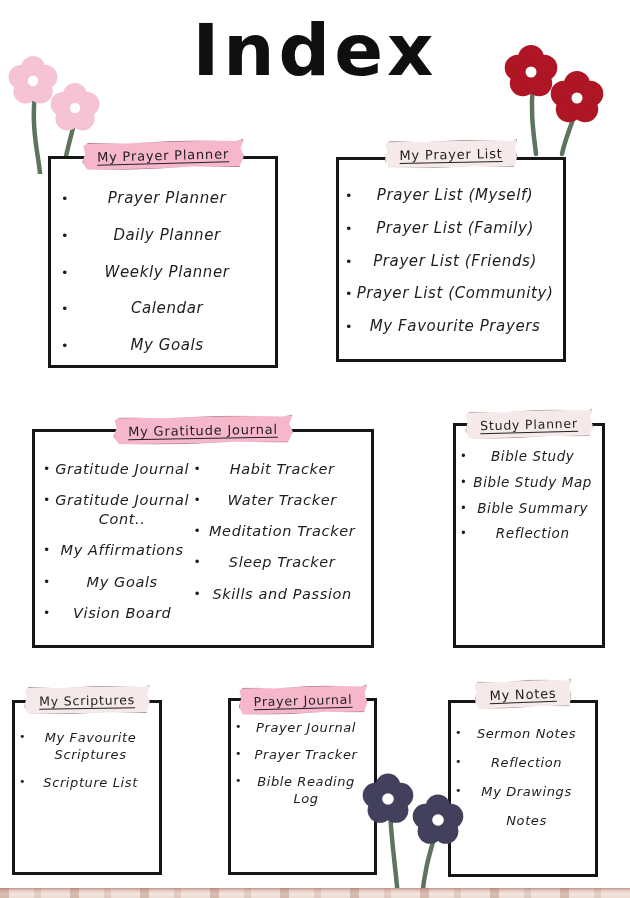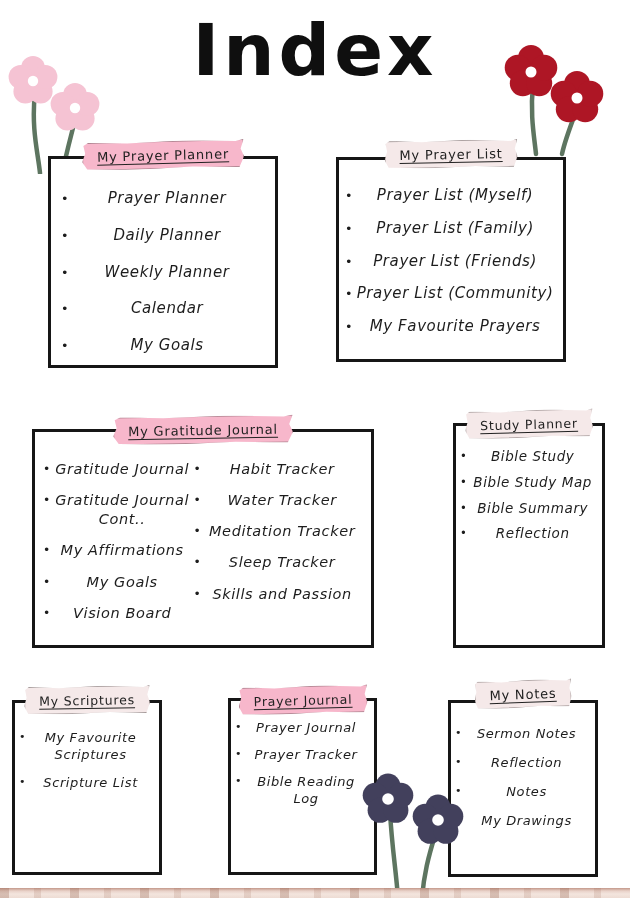--- a/index.html
+++ b/index.html
@@ -286,24 +286,24 @@
       <span class="tlabel">My Notes</span>
     </div>
     <ul>
       <li>
           <span class="it">Sermon Notes</span>
         </li>
       <li>
           <span class="it">Reflection</span>
         </li>
       <li>
+          <span class="it">My Drawings</span>
+        </li>
+      <li>
           <span class="it">Notes</span>
-        </li>
-      <li>
-          <span class="it">My Drawings</span>
         </li>
     </ul>
   </div>
 
   <svg class="flowers front" style="left:356px; top:768px;" width="118" height="130" viewBox="0 0 118 130">
     <path d="M34,44 C36,80 40,102 42,130" stroke="#5d7560" stroke-width="4.5" fill="none" stroke-linecap="round"></path>
     <path d="M80,64 C72,90 68,106 66,130" stroke="#5d7560" stroke-width="4.5" fill="none" stroke-linecap="round"></path>
     <g fill="#42405c">
       <circle cx="32" cy="18" r="12.5"></circle>
         <circle cx="19.2" cy="27.3" r="12.5"></circle>

